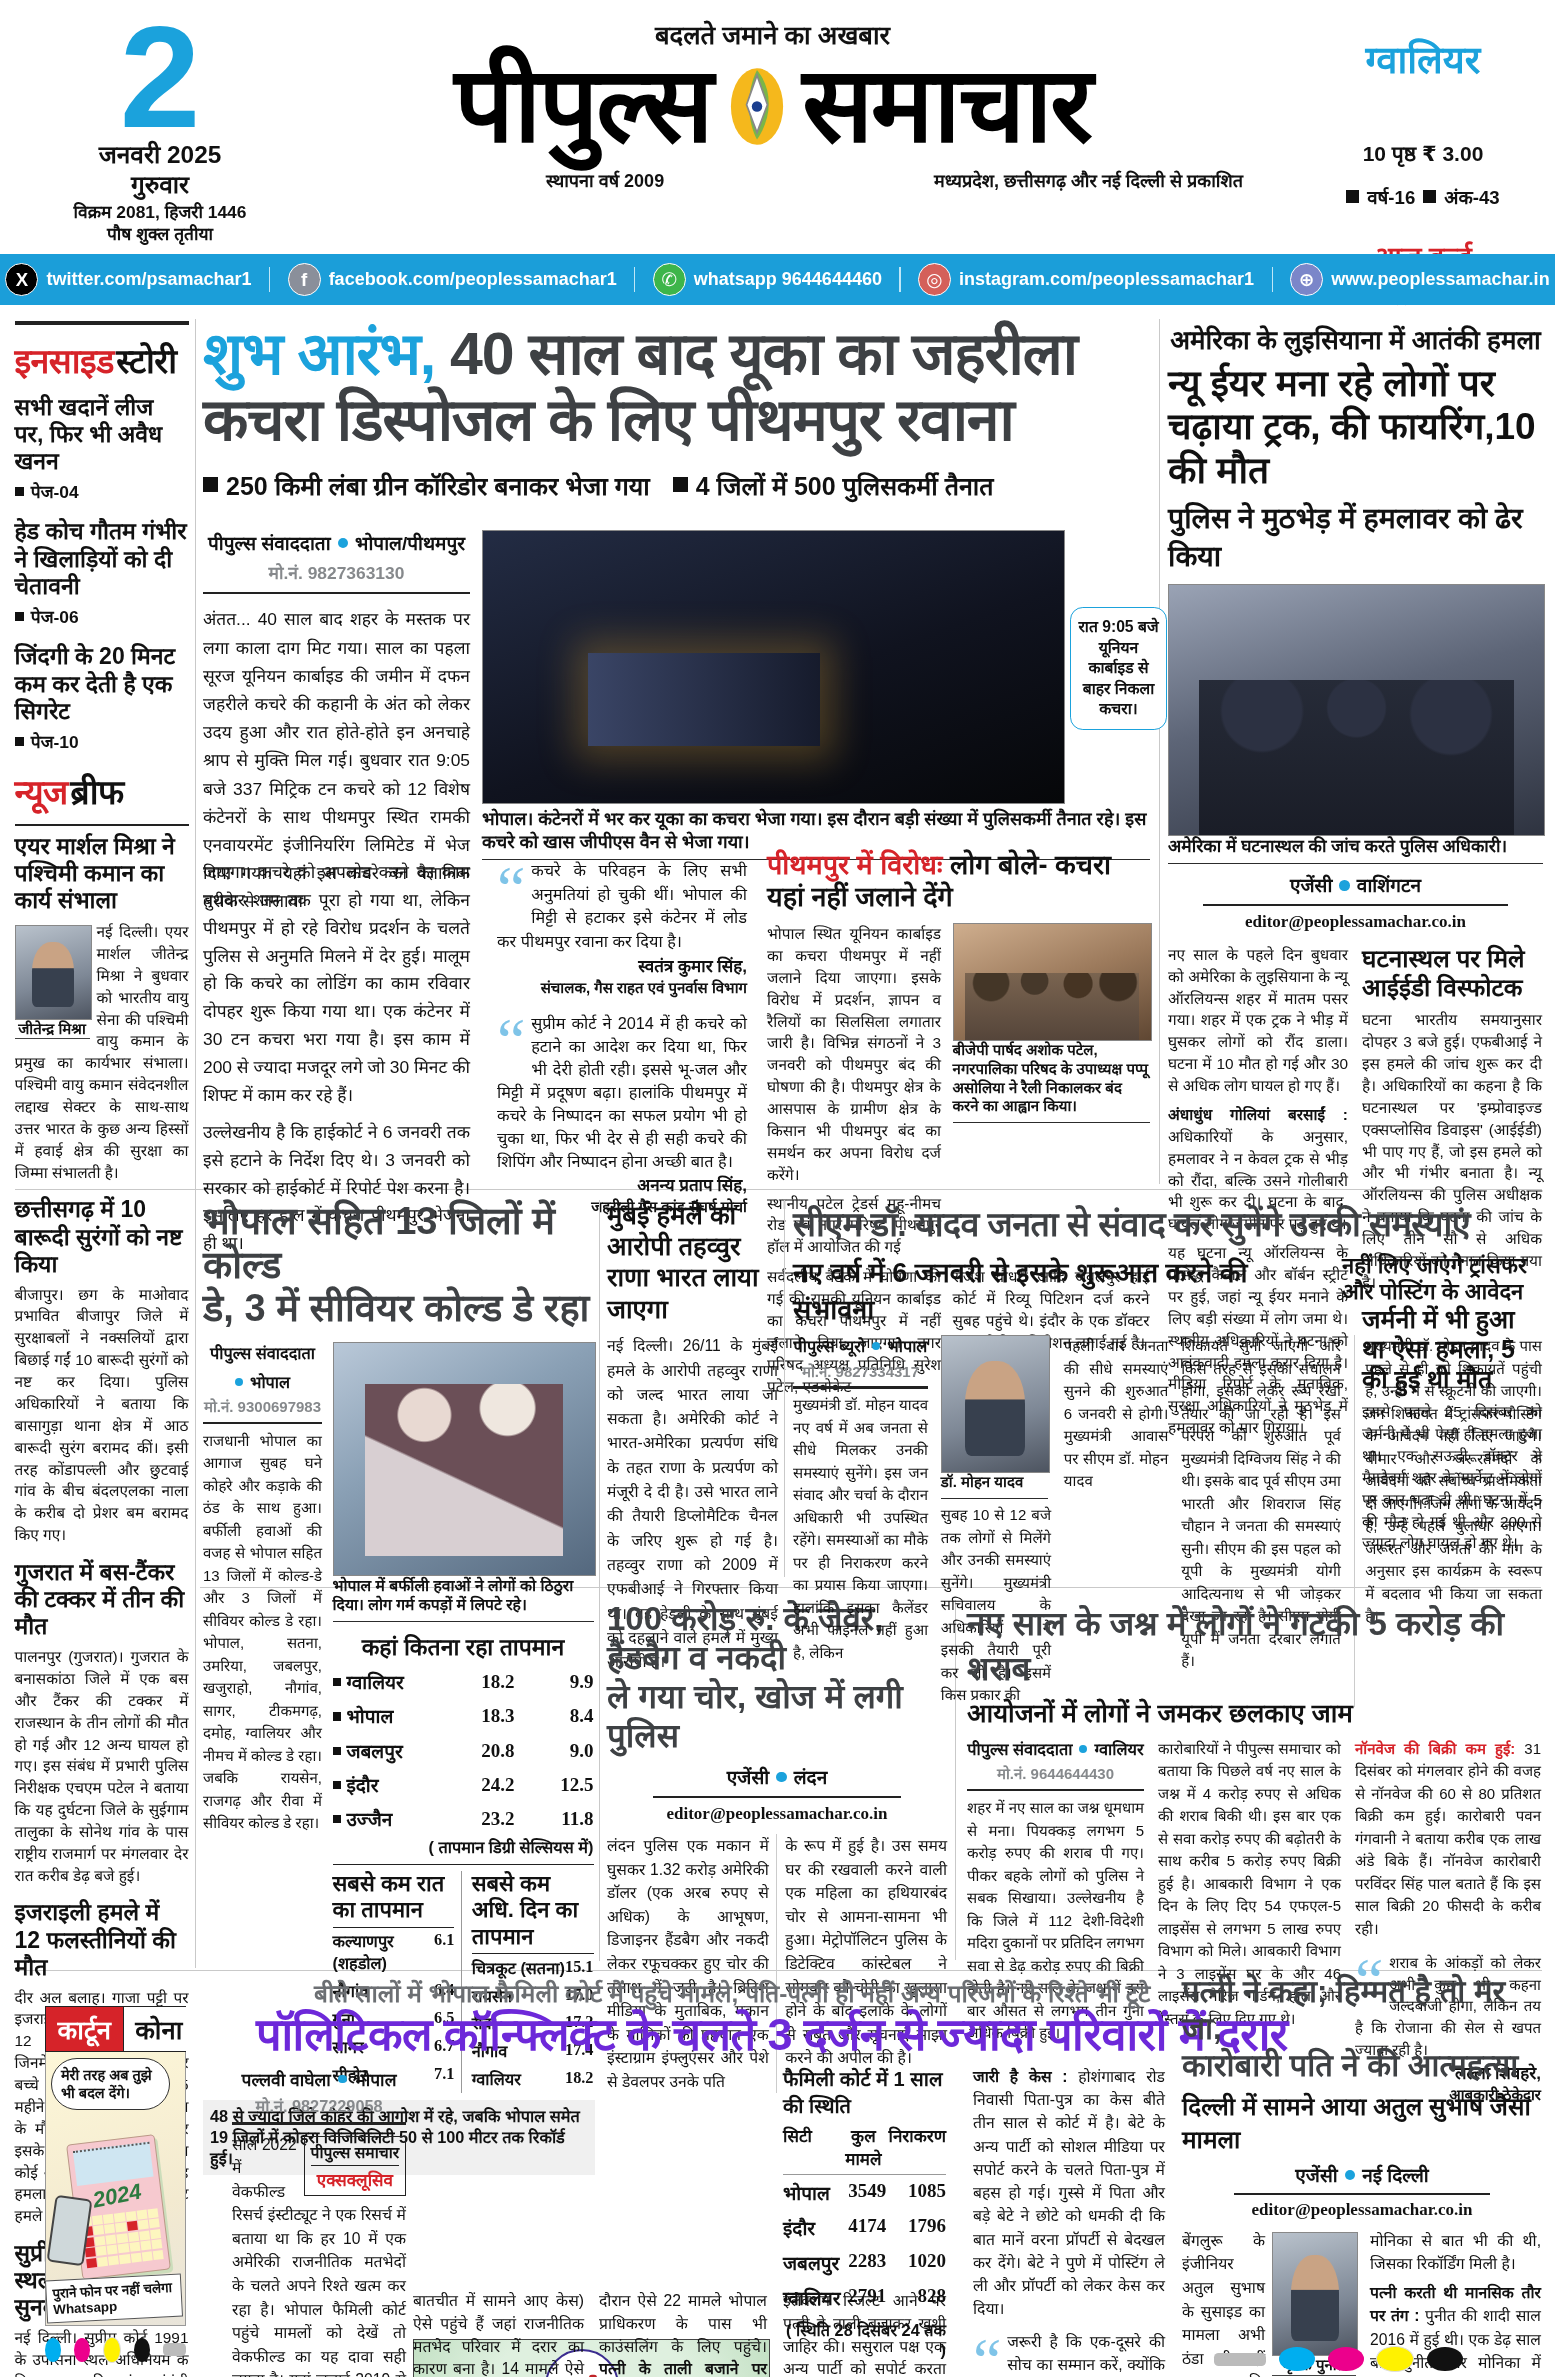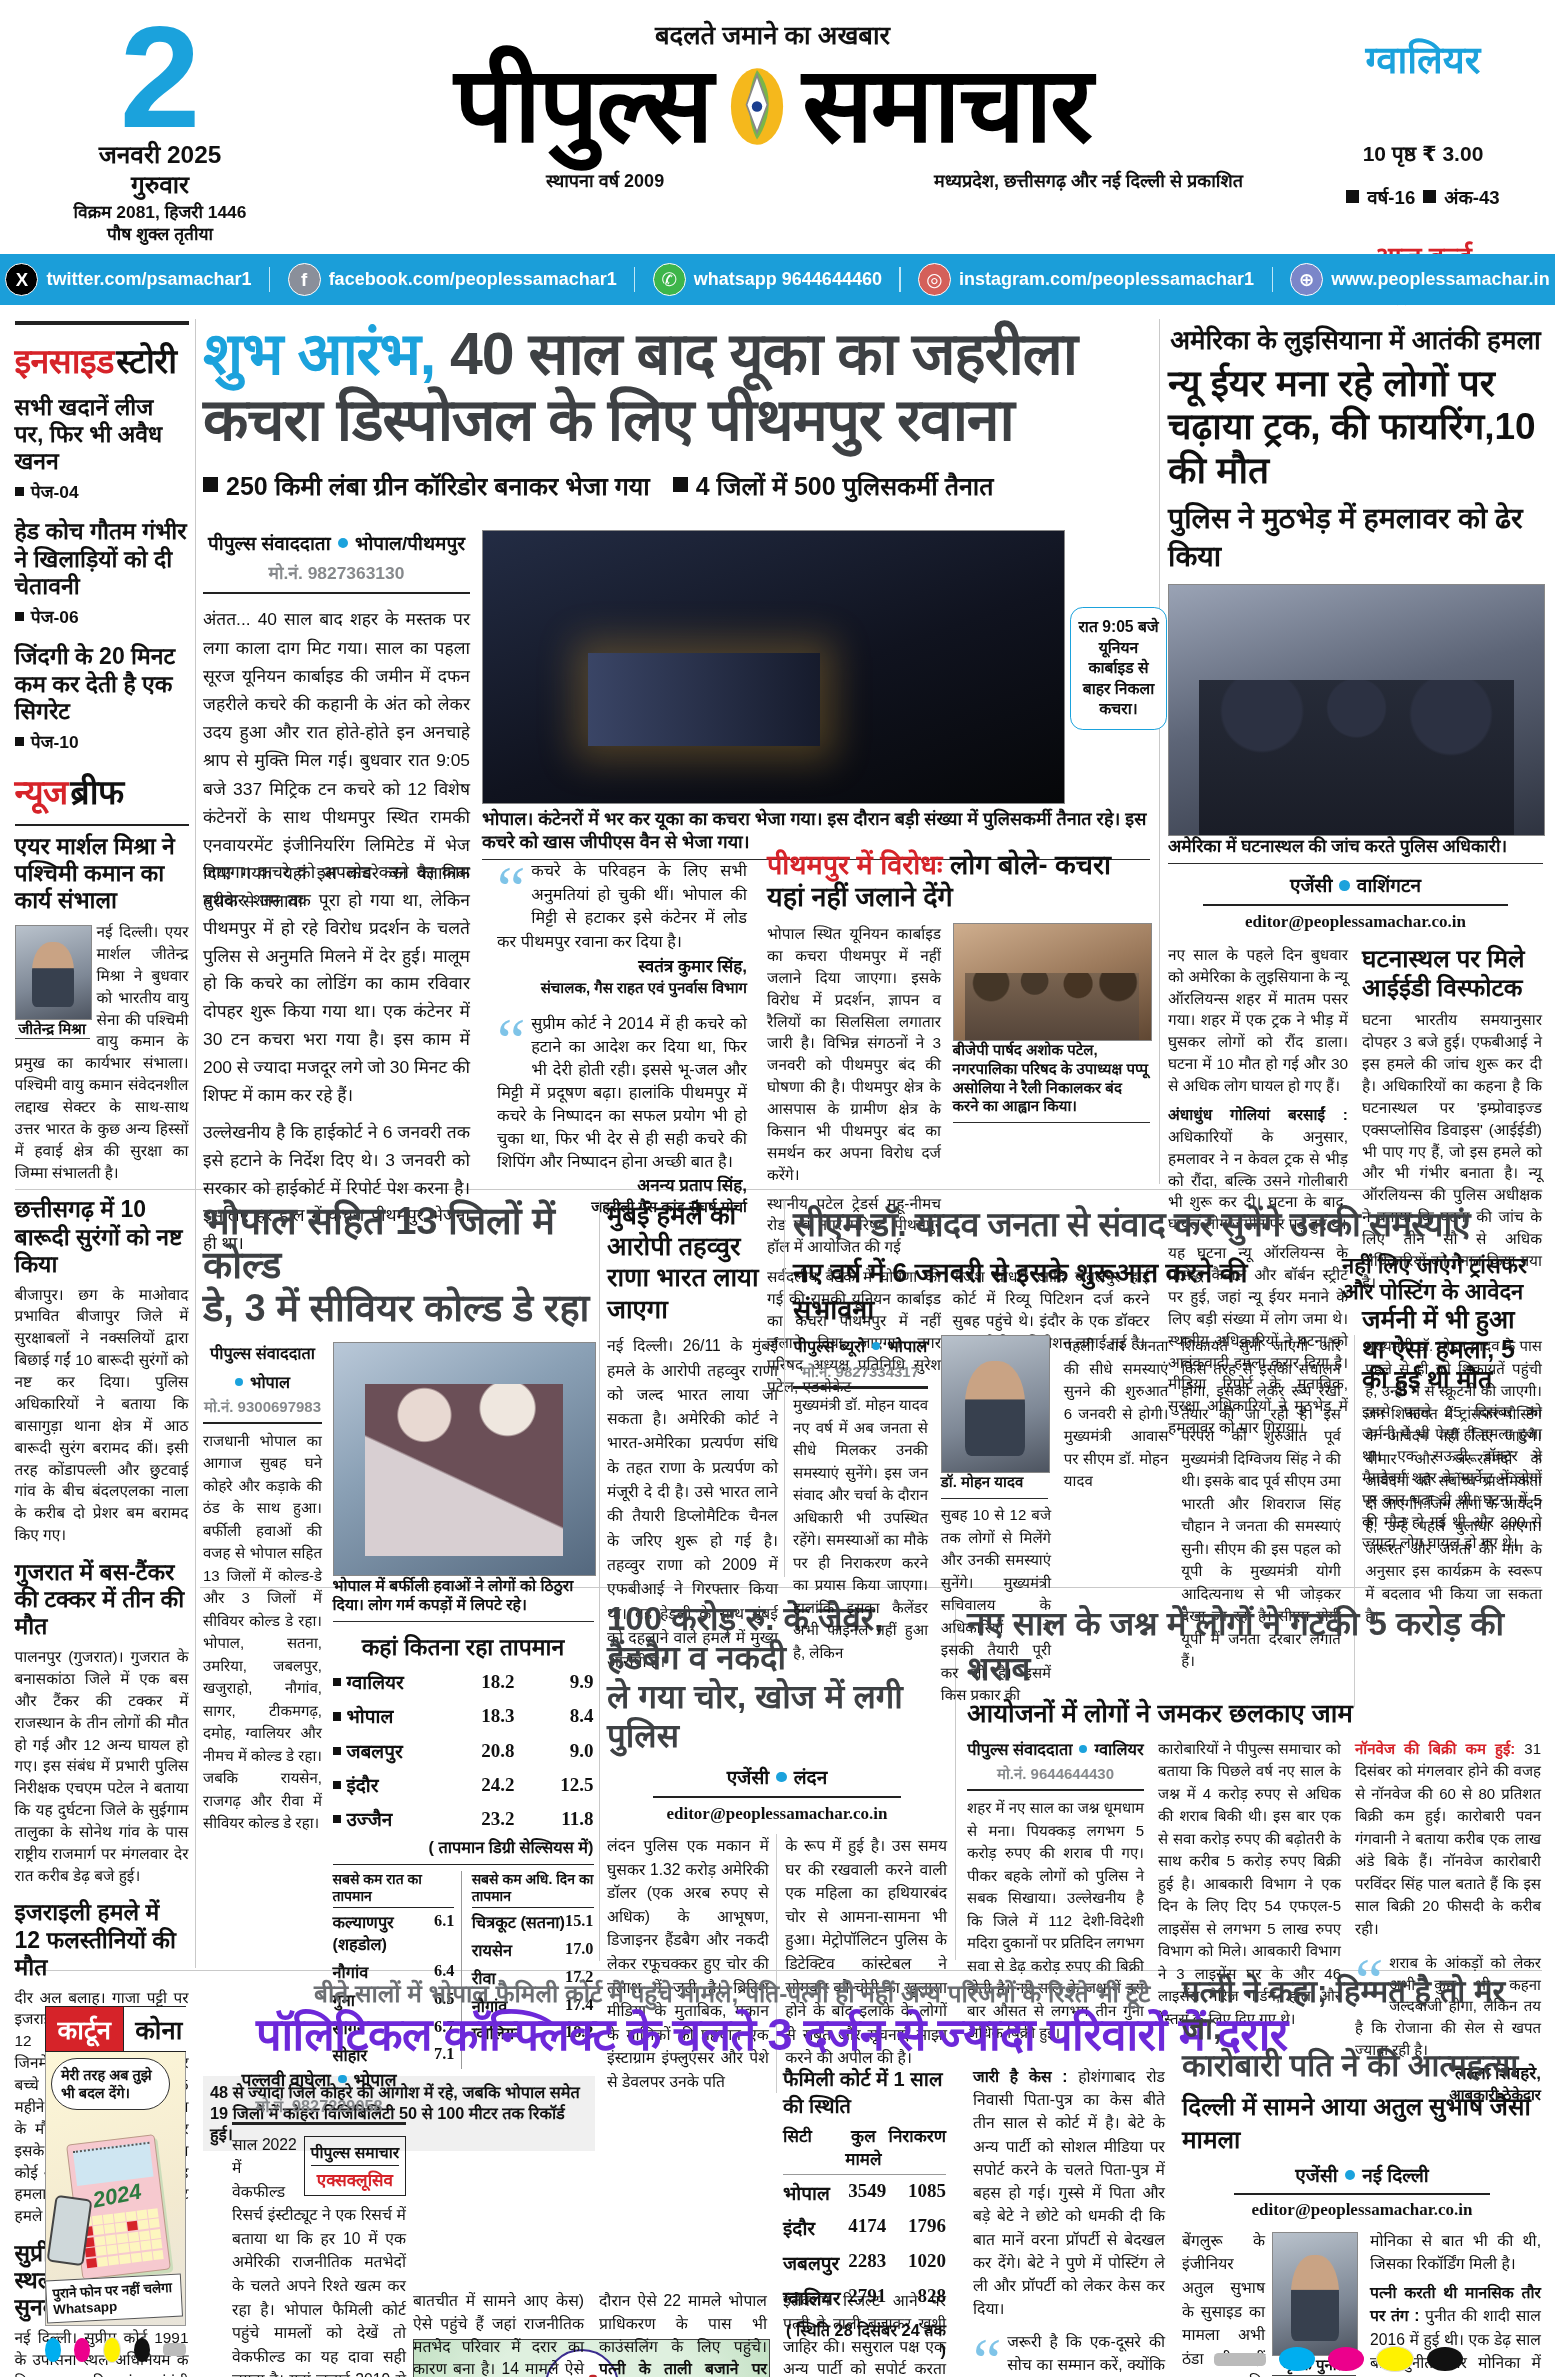--- a/index.html
+++ b/index.html
@@ -64,21 +64,21 @@
   .ph-port{background:linear-gradient(165deg,#b9c2cc 0%,#7e8896 60%,#4d5460 100%);position:relative;}
   .ph-port::after{content:"";position:absolute;left:22%;top:18%;width:56%;height:70%;border-radius:45% 45% 10% 10%;
      background:linear-gradient(#c9a384 0 40%,#37404e 41% 100%);}
   .capline{border-bottom:1.7px solid #2c2c2c;padding-bottom:5.8px;}
   
   .t-title{font-size:23px;font-weight:900;text-align:center;}
   .t-row{display:flex;font-size:19px;font-weight:bold;padding:4.1px 0;align-items:center;}
   .t-city{flex:1.3;display:flex;align-items:center;gap:5.8px;}
   .t-v{flex:1;text-align:right;font-family:"Liberation Serif","DejaVu Serif",serif;}
   .t-note{font-size:16.3px;font-weight:bold;text-align:right;}
-  .mini-head{font-size:14px;font-weight:900;line-height:1.2;border-bottom:1.7px solid #222;padding-bottom:3px;}
+  .mini-head{font-size:22px;font-weight:900;line-height:1.2;border-bottom:1.7px solid #222;padding-bottom:3px;}
   .mini-row{display:flex;justify-content:space-between;font-size:16.3px;font-weight:bold;padding:2.9px 0;}
   .fog{font-size:16.3px;font-weight:bold;background:#f0f0f0;padding:5.8px 7px;line-height:1.3;}
   
   .kicker{font-size:24.4px;font-weight:bold;color:#6c6f73;text-align:left;}
   .bigHead{font-size:45px;font-weight:900;color:#6d28d9;text-align:left;letter-spacing:-0.6px;}
   .cart-head{display:flex;border:1.7px solid #222;}
   .cart-head .l{background:#d62329;color:#fff;font-size:25.6px;font-weight:900;padding:4.6px 11.6px;flex:1;text-align:center;}
   .cart-head .r{background:#fff;color:#111;font-size:25.6px;font-weight:900;padding:4.6px 11.6px;flex:1;text-align:center;border-left:1.7px solid #222;}
   .bubble{border:1.7px solid #333;border-radius:26px;background:#fff;font-size:14.5px;font-weight:bold;padding:7px 9.3px;line-height:1.25;position:relative;}
   .calendar{position:absolute;left:28px;top:87px;width:87px;height:134px;background:#f6c9cf;border:1.2px solid #b98;

